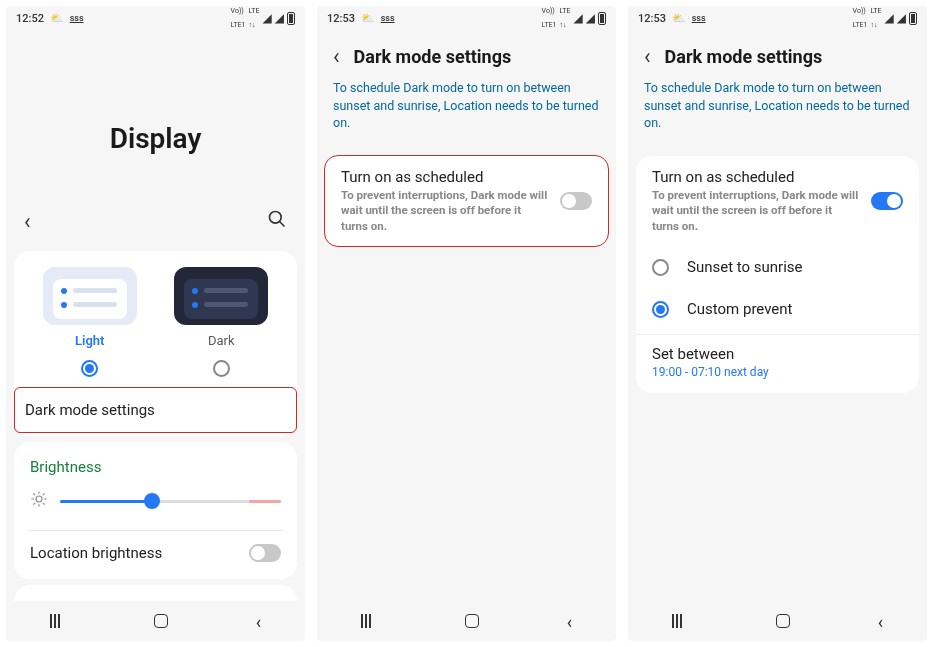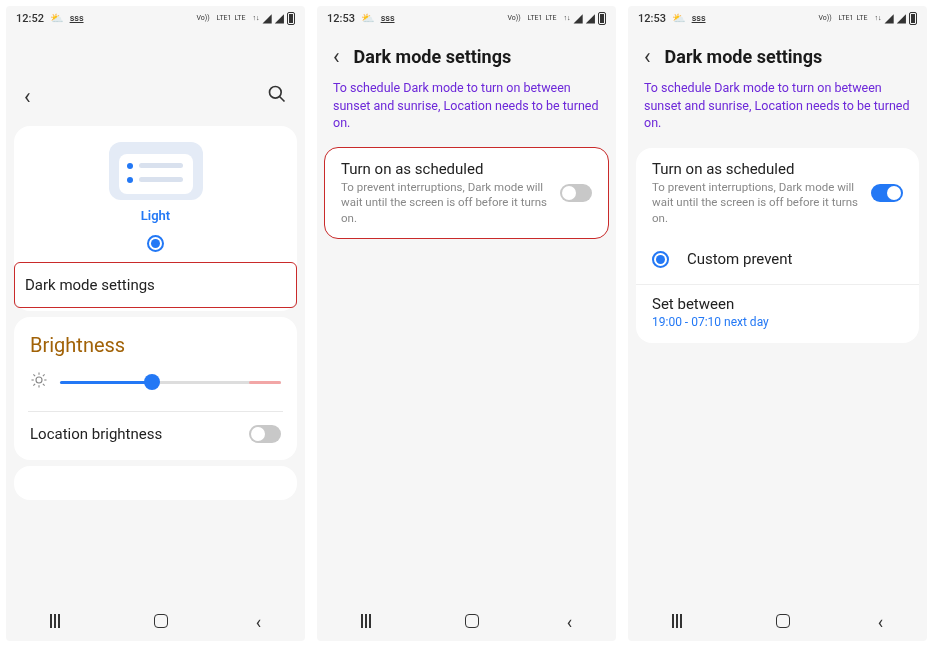--- a/index.html
+++ b/index.html
@@ -27,21 +27,21 @@
       align-items: center;
       padding: 0 10px;
       font-size: 11px;
       color: #333;
       background: transparent;
     }
     .statusbar .left { display: flex; align-items: center; gap: 6px; font-weight: 500;}
     .statusbar .right { display: flex; align-items: center; gap: 3px; font-size: 9px; }
     .statusbar .right .sig { font-size: 12px; }
     .statusbar .indicator-txt { font-size: 7px; line-height: 7px; }
-    .statusbar .indicator-col { display: flex; align-items: center; gap: 7px; }
+    .statusbar .indicator-col { display: flex; flex-direction: column; gap: 7px; }
     .batt { width: 8px; height: 13px; border: 1px solid #333; border-radius: 2px; position: relative;}
     .batt::after { content:''; position:absolute; top:1px; left:1px; right:1px; bottom:1px; background:#333; }
     .page-title {
       font-size: 28px;
       font-weight: 600;
       color: #1a1a1a;
       text-align: center;
       padding: 92px 0 0 0;
     }
     .toolbar {
@@ -117,21 +117,21 @@
       align-items: center;
     }
     .row-item.dark-mode-highlight {
       border: 1.5px solid #c92a2a;
       border-radius: 6px;
       margin: -1px 0 -1px 0px;
       padding-right: 10px;
       padding-left: 10px;
     }
     .brightness { padding: 12px 16px 18px 16px; }
-    .brightness .lbl { font-size: 20px; color:#a16207; }
+    .brightness .lbl { font-size: 15px; color:#15803d; }
     .slider-wrap { display:flex; align-items:center; gap:12px; margin-top:14px;}
     .sun-ico svg { width:18px; height:18px; stroke:#888; stroke-width:1.5; fill:none;}
     .slider { flex:1; position:relative; height: 12px; }
     .track { position:absolute; top:5px; left:0; right:0; height:3px; background:#ddd; border-radius:2px;}
     .track-end { position:absolute; top:5px; right:0; width:32px; height:3px; background:#f2a6a6; border-radius:2px;}
     .track-fill { position:absolute; top:5px; left:0; width:40%; height:3px; background:#2378f5; border-radius:2px;}
     .thumb { position:absolute; top:-2px; left:38%; width:16px; height:16px; background:#2378f5; border-radius:50%;}
     .toggle {
       width: 32px; height: 18px; background:#c8c8c8; border-radius:10px; position:relative;
     }
@@ -145,32 +145,32 @@
     .nav-recent { width:16px; display:flex; gap:2px;}
     .nav-recent span { width:2px; height:14px; background:#333; }
     .nav-home { width:14px; height:14px; border:1.8px solid #333; border-radius:4px;}
     .nav-back { font-size:18px; color:#333; }
     
     .header2 {
       display:flex; align-items:center; gap:14px; padding: 14px 16px 10px 16px;
     }
     .header2 .title { font-size: 18px; font-weight: 700; color:#1a1a1a;}
     .sub-desc {
-      font-size: 12.5px; color:#6d28d9; padding: 0 16px 12px 16px; line-height:1.4;
+      font-size: 12.5px; color:#0369a1; padding: 0 16px 12px 16px; line-height:1.4;
     }
     .sched-card {
-      background:#fff; border-radius:16px; margin: 4px 8px; padding: 0;
+      background:#fff; border-radius:16px; margin: 12px 8px; padding: 0;
     }
     .sched-row {
       display:flex; padding:12px 16px; align-items:center; gap:12px;
     }
     .sched-row.highlight { border:1.5px solid #c92a2a; border-radius:14px; margin:-1px -1px;}
     .sched-text { flex:1; }
     .sched-title { font-size:15px; color:#222; }
-    .sched-sub { font-size:11.5px; color:#888; line-height:1.35; margin-top:2px;}
+    .sched-sub { font-size:11.5px; color:#888; line-height:1.35; margin-top:2px;font-weight:bold;}
     .radio-opt {
       display:flex; align-items:center; gap:18px; padding:12px 16px;
     }
     .radio-opt .radio { margin:0;}
     .radio-opt .lbl { font-size:15px; color:#222;}
     .sched-link {
       padding:10px 16px 14px 16px; border-top:1px solid #eee; margin-top:4px;
     }
     .sched-link .t { font-size:15px; color:#222;}
     .sched-link .v { font-size:12px; color:#2378f5; margin-top:2px;}
@@ -192,20 +192,21 @@
         </div>
       <div class="indicator-col">
           <span class="indicator-txt">LTE</span>
           <span class="indicator-txt">↑↓</span>
         </div>
       <span class="sig">◢</span>
       <span class="sig">◢</span>
       <span class="batt"></span>
     </div>
   </div>
+  <div class="page-title">Display</div>
   <div class="toolbar">
     <span class="back-chevron">‹</span>
     <span class="search-ico">
       <svg viewBox="0 0 24 24">
           <circle cx="10" cy="10" r="7"></circle>
           <line x1="15" y1="15" x2="21" y2="21"></line>
         </svg>
     </span>
   </div>
   <div class="content">
@@ -215,20 +216,32 @@
           <div class="theme-thumb light">
             <div class="theme-card">
                 <span class="dot1"></span>
                 <span class="line1"></span>
                 <span class="dot2"></span>
                 <span class="line2"></span>
               </div>
           </div>
           <span class="theme-label active">Light</span>
           <span class="radio checked"></span>
+        </div>
+        <div class="theme-opt">
+          <div class="theme-thumb dark">
+            <div class="theme-card">
+                <span class="dot1"></span>
+                <span class="line1"></span>
+                <span class="dot2"></span>
+                <span class="line2"></span>
+              </div>
+          </div>
+          <span class="theme-label inactive">Dark</span>
+          <span class="radio"></span>
         </div>
       </div>
       <div class="hdiv"></div>
       <div class="row-item dark-mode-highlight">
         <span>Dark mode settings</span>
       </div>
     </div>
 
     <div class="card">
       <div class="brightness">
@@ -357,20 +370,24 @@
   <div class="content">
     <div class="sched-card">
       <div class="sched-row">
         <div class="sched-text">
           <div class="sched-title">Turn on as scheduled</div>
           <div class="sched-sub">To prevent interruptions, Dark mode will wait until the screen is off before it turns on.</div>
         </div>
         <span class="toggle on"></span>
       </div>
       <div class="radio-opt">
+        <span class="radio"></span>
+        <span class="lbl">Sunset to sunrise</span>
+      </div>
+      <div class="radio-opt">
         <span class="radio checked"></span>
         <span class="lbl">Custom prevent</span>
       </div>
       <div class="sched-link">
         <div class="t">Set between</div>
         <div class="v">19:00 - 07:10 next day</div>
       </div>
     </div>
   </div>
   <div class="navbar">

